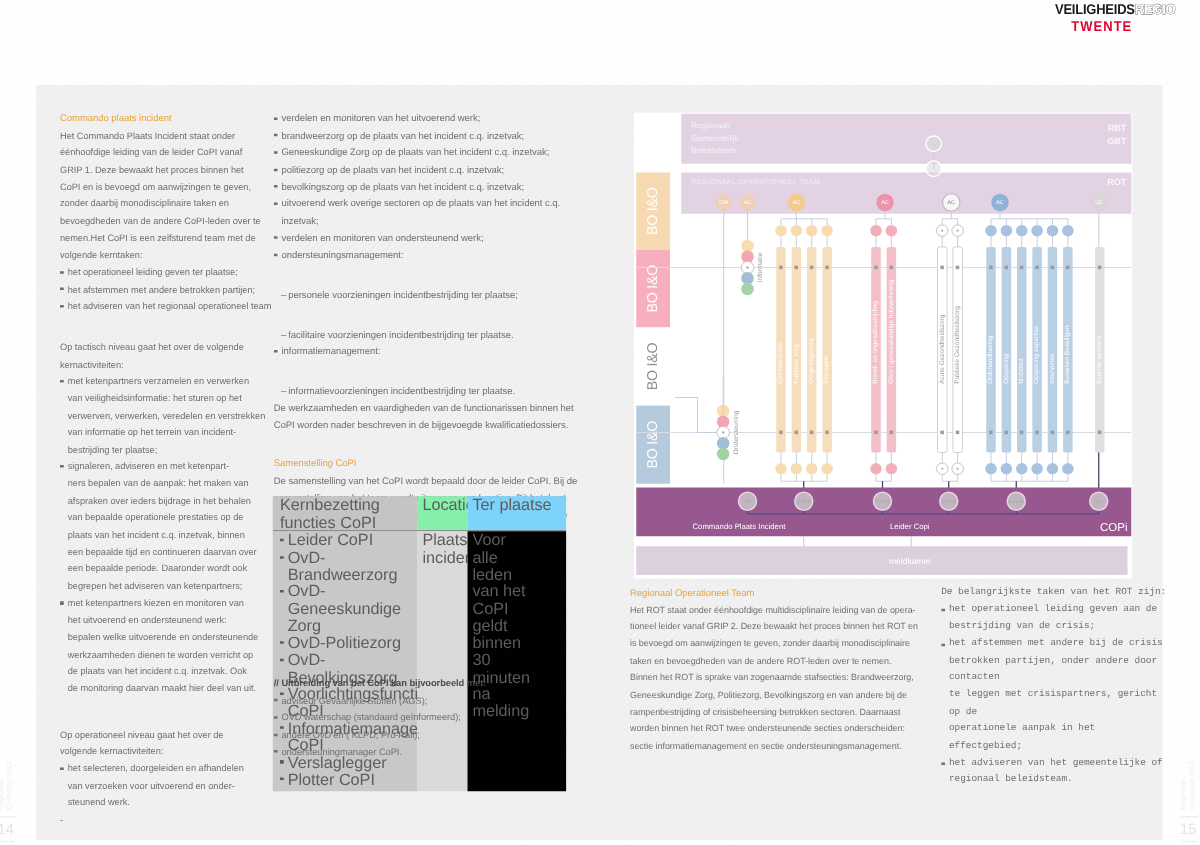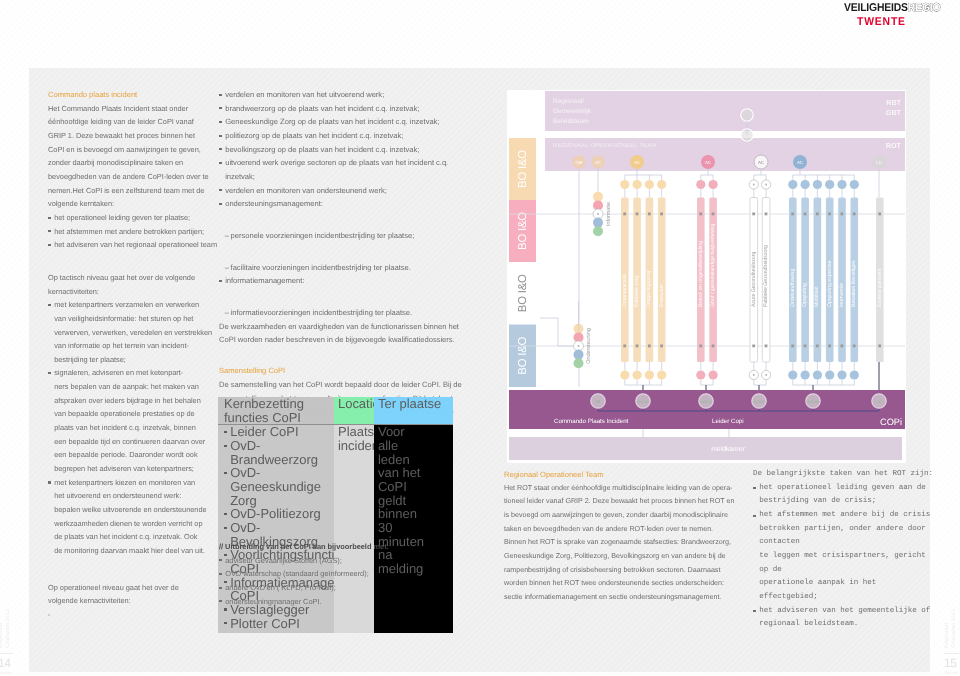--- a/index.html
+++ b/index.html
@@ -134,20 +134,25 @@
         <li>met ketenpartners kiezen en monitoren van
 het uitvoerend en ondersteunend werk:
 bepalen welke uitvoerende en ondersteunende
 werkzaamheden dienen te worden verricht op
 de plaats van het incident c.q. inzetvak. Ook
 de monitoring daarvan maakt hier deel van uit.</li>
       </ul>
 <div class="sp" style="height:23px"></div>
 <p class="t">Op operationeel niveau gaat het over de
 volgende kernactiviteiten:</p>
+<ul class="b">
+        <li>het selecteren, doorgeleiden en afhandelen
+van verzoeken voor uitvoerend en onder-
+steunend werk.</li>
+      </ul>
 <p class="t">-</p>
 </div>
 <div class="col lp-c2">
 <ul class="b">
         <li>verdelen en monitoren van het uitvoerend werk;</li>
         <li>brandweerzorg op de plaats van het incident c.q. inzetvak;</li>
         <li>Geneeskundige Zorg op de plaats van het incident c.q. inzetvak;</li>
         <li>politiezorg op de plaats van het incident c.q. inzetvak;</li>
         <li>bevolkingszorg op de plaats van het incident c.q. inzetvak;</li>
         <li>uitvoerend werk overige sectoren op de plaats van het incident c.q.

